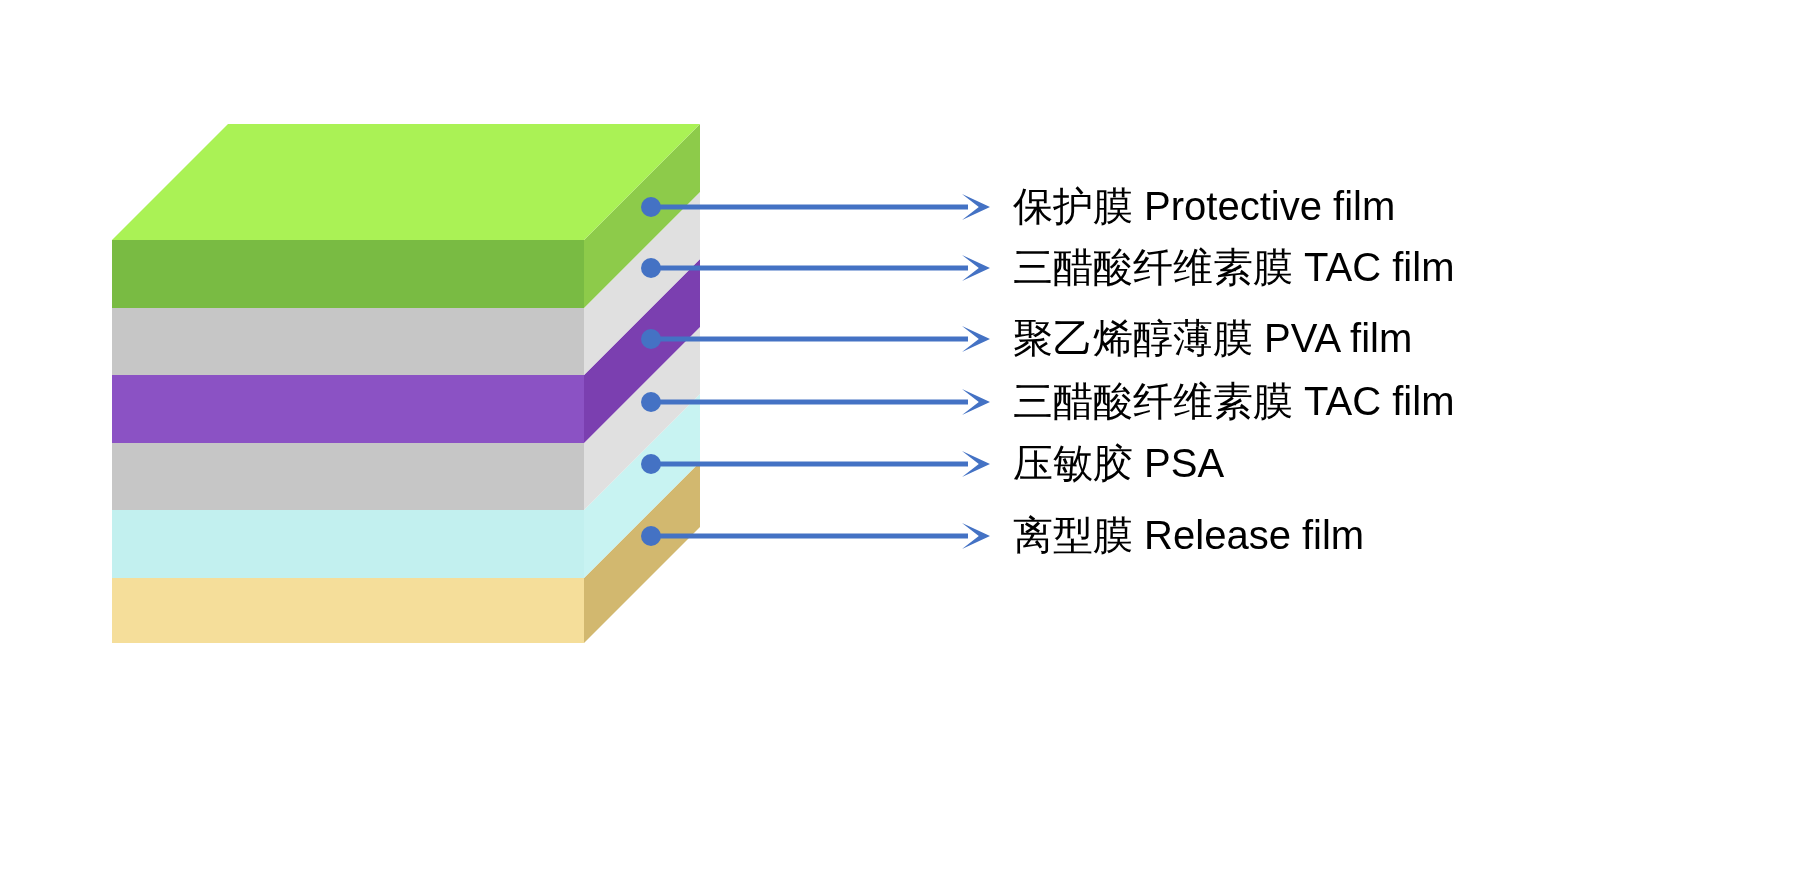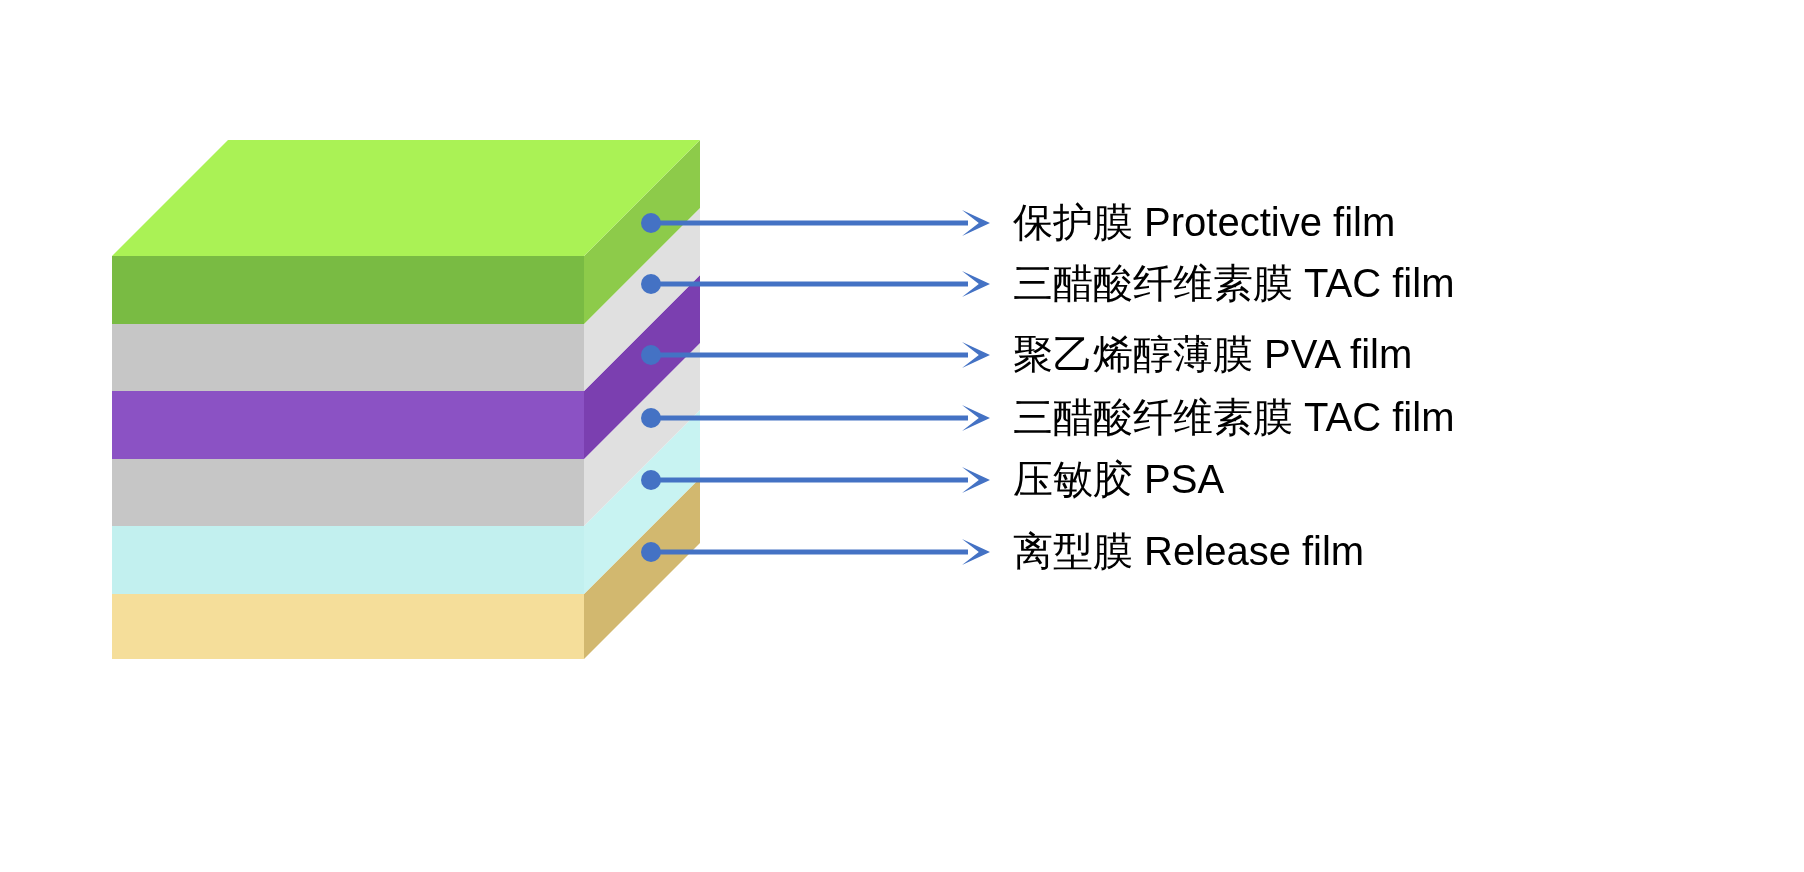--- a/index.html
+++ b/index.html
@@ -3,21 +3,21 @@
 <meta charset="utf-8">
 <style>
   html,body{margin:0;padding:0;}
   body{
     width:1804px;height:872px;
     background:#ffffff;
     font-family:"Liberation Sans","DejaVu Sans",sans-serif;
     overflow:hidden;
     position:relative;
   }
-  #stage{position:absolute;left:0;top:16px;width:1804px;height:660px;}
+  #stage{position:absolute;left:0;top:0;width:1804px;height:660px;}
   #diagram-svg{position:absolute;left:0;top:0;width:1804px;height:872px;}
   .label-layer{position:absolute;left:0;top:0;width:1804px;height:872px;pointer-events:none;}
   .callout-label{
     position:absolute;
     color:#000000;
     font-size:40px;
     line-height:1;
     white-space:nowrap;
     font-family:"Liberation Sans","DejaVu Sans",sans-serif;
     font-weight:400;

